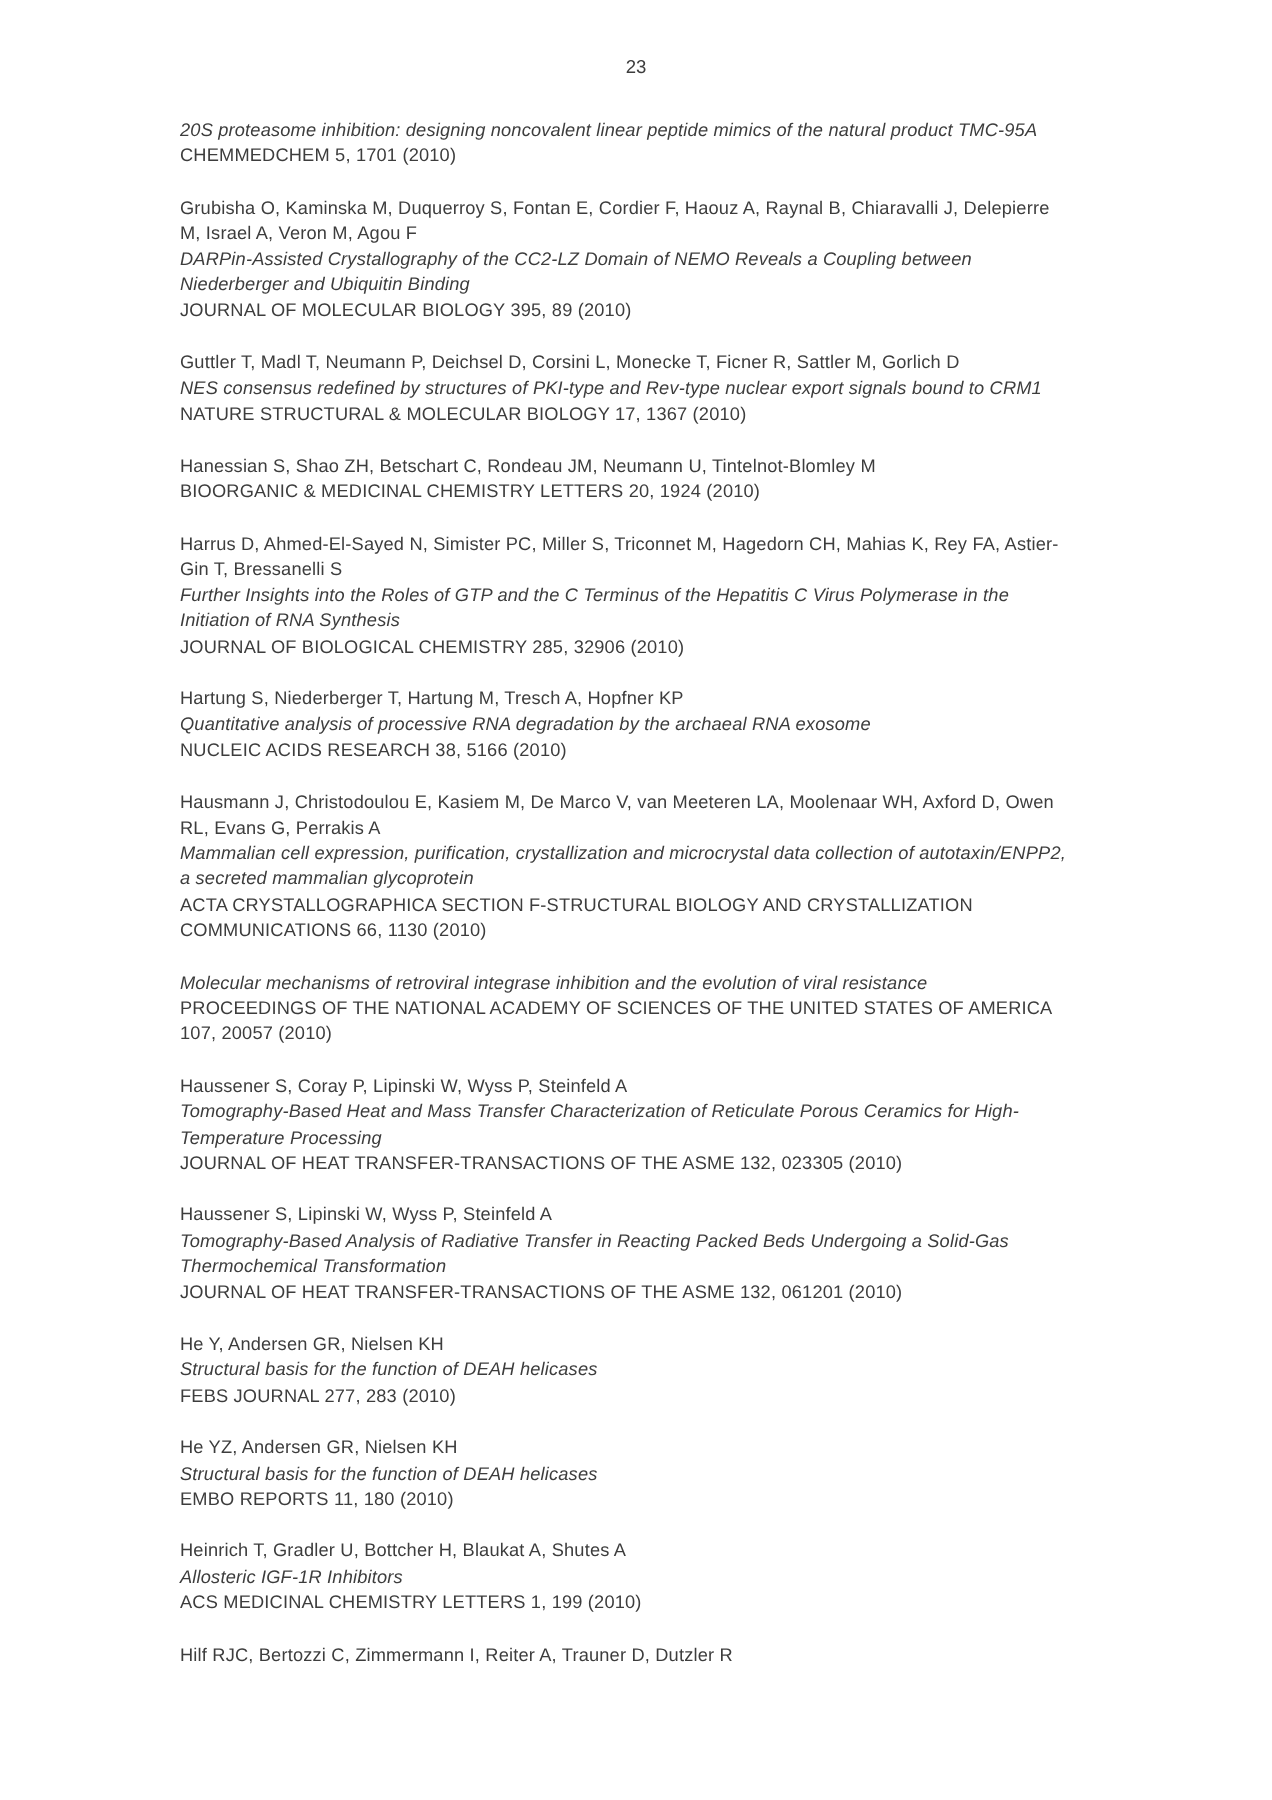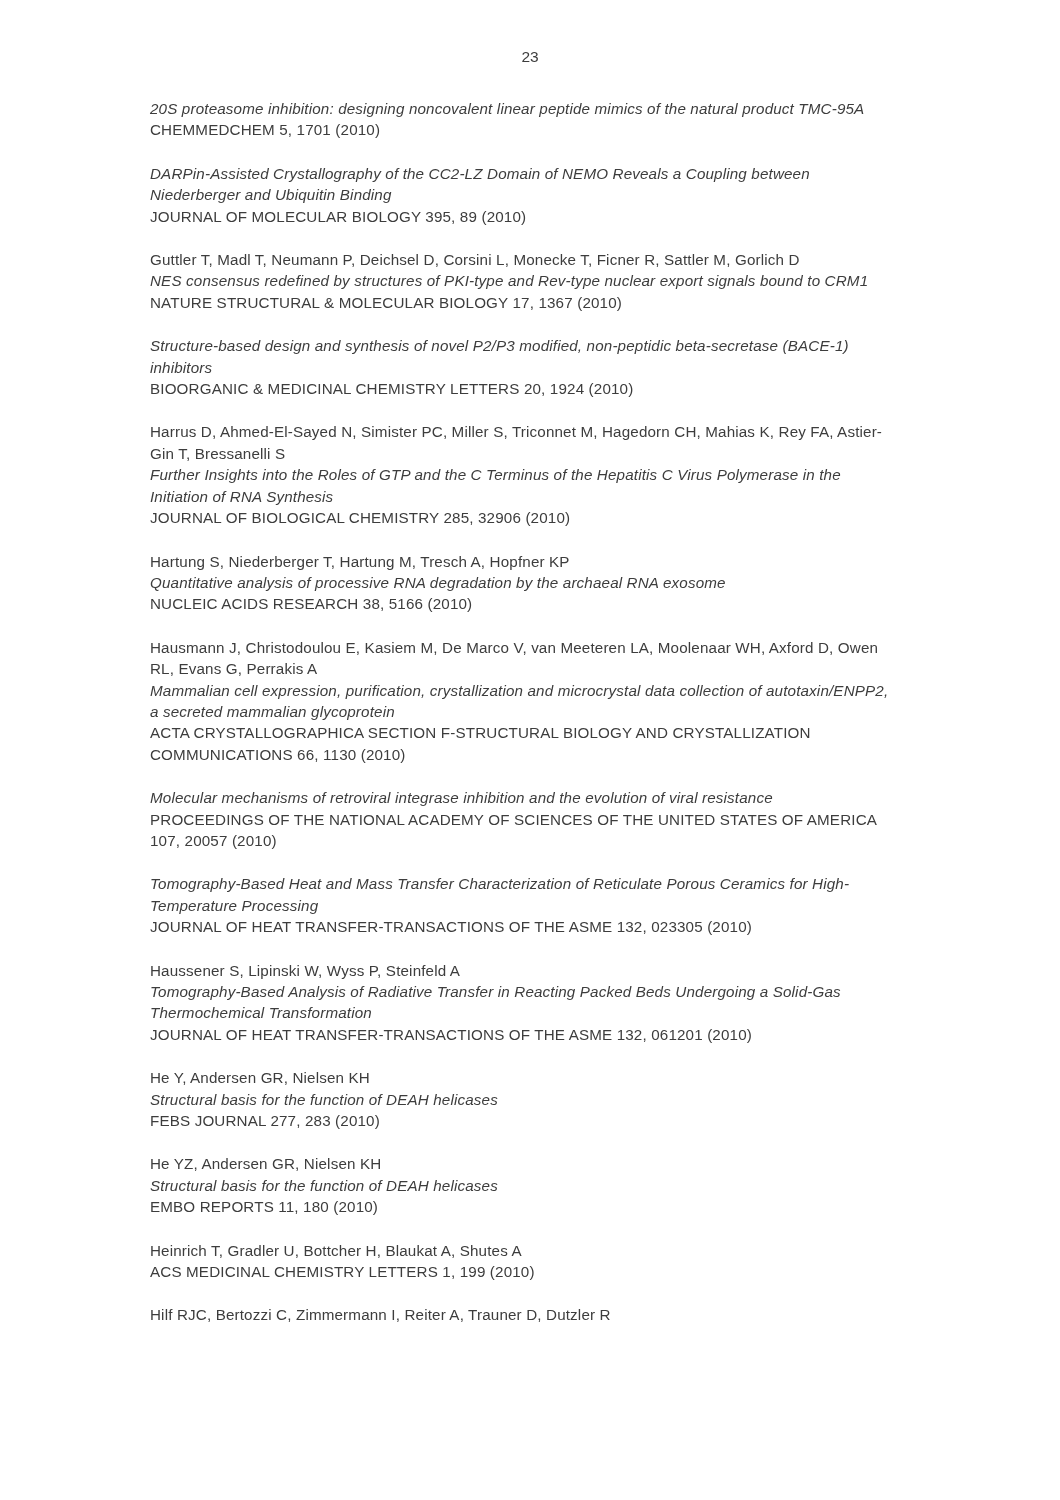--- a/index.html
+++ b/index.html
@@ -67,30 +67,31 @@
 <div class="page">
 
   <div class="page-number">23</div>
 
   <div class="biblio">
       <div class="entry">
         <div class="line title">20S proteasome inhibition: designing noncovalent linear peptide mimics of the natural product TMC-95A</div>
         <div class="line source">CHEMMEDCHEM 5, 1701 (2010)</div>
       </div>
       <div class="entry">
+        <div class="line authors">Grubisha O, Kaminska M, Duquerroy S, Fontan E, Cordier F, Haouz A, Raynal B, Chiaravalli J, Delepierre M, Israel A, Veron M, Agou F</div>
         <div class="line title">DARPin-Assisted Crystallography of the CC2-LZ Domain of NEMO Reveals a Coupling between Niederberger and Ubiquitin Binding</div>
         <div class="line source">JOURNAL OF MOLECULAR BIOLOGY 395, 89 (2010)</div>
       </div>
       <div class="entry">
         <div class="line authors">Guttler T, Madl T, Neumann P, Deichsel D, Corsini L, Monecke T, Ficner R, Sattler M, Gorlich D</div>
         <div class="line title">NES consensus redefined by structures of PKI-type and Rev-type nuclear export signals bound to CRM1</div>
         <div class="line source">NATURE STRUCTURAL &amp; MOLECULAR BIOLOGY 17, 1367 (2010)</div>
       </div>
       <div class="entry">
-        <div class="line title">Structure-based design and synthesis of novel P2/P3 modified, non-peptidic beta-secretase (BACE-1) inhibitors</div>
+        <div class="line authors">Hanessian S, Shao ZH, Betschart C, Rondeau JM, Neumann U, Tintelnot-Blomley M</div>
         <div class="line source">BIOORGANIC &amp; MEDICINAL CHEMISTRY LETTERS 20, 1924 (2010)</div>
       </div>
       <div class="entry">
         <div class="line authors">Harrus D, Ahmed-El-Sayed N, Simister PC, Miller S, Triconnet M, Hagedorn CH, Mahias K, Rey FA, Astier-Gin T, Bressanelli S</div>
         <div class="line title">Further Insights into the Roles of GTP and the C Terminus of the Hepatitis C Virus Polymerase in the Initiation of RNA Synthesis</div>
         <div class="line source">JOURNAL OF BIOLOGICAL CHEMISTRY 285, 32906 (2010)</div>
       </div>
       <div class="entry">
         <div class="line authors">Hartung S, Niederberger T, Hartung M, Tresch A, Hopfner KP</div>
         <div class="line title">Quantitative analysis of processive RNA degradation by the archaeal RNA exosome</div>
@@ -99,40 +100,42 @@
       <div class="entry">
         <div class="line authors">Hausmann J, Christodoulou E, Kasiem M, De Marco V, van Meeteren LA, Moolenaar WH, Axford D, Owen RL, Evans G, Perrakis A</div>
         <div class="line title">Mammalian cell expression, purification, crystallization and microcrystal data collection of autotaxin/ENPP2, a secreted mammalian glycoprotein</div>
         <div class="line source">ACTA CRYSTALLOGRAPHICA SECTION F-STRUCTURAL BIOLOGY AND CRYSTALLIZATION COMMUNICATIONS 66, 1130 (2010)</div>
       </div>
       <div class="entry">
         <div class="line title">Molecular mechanisms of retroviral integrase inhibition and the evolution of viral resistance</div>
         <div class="line source">PROCEEDINGS OF THE NATIONAL ACADEMY OF SCIENCES OF THE UNITED STATES OF AMERICA 107, 20057 (2010)</div>
       </div>
       <div class="entry">
+        <div class="line authors">Haussener S, Coray P, Lipinski W, Wyss P, Steinfeld A</div>
         <div class="line title">Tomography-Based Heat and Mass Transfer Characterization of Reticulate Porous Ceramics for High-Temperature Processing</div>
         <div class="line source">JOURNAL OF HEAT TRANSFER-TRANSACTIONS OF THE ASME 132, 023305 (2010)</div>
       </div>
       <div class="entry">
         <div class="line authors">Haussener S, Lipinski W, Wyss P, Steinfeld A</div>
         <div class="line title">Tomography-Based Analysis of Radiative Transfer in Reacting Packed Beds Undergoing a Solid-Gas Thermochemical Transformation</div>
         <div class="line source">JOURNAL OF HEAT TRANSFER-TRANSACTIONS OF THE ASME 132, 061201 (2010)</div>
       </div>
       <div class="entry">
         <div class="line authors">He Y, Andersen GR, Nielsen KH</div>
         <div class="line title">Structural basis for the function of DEAH helicases</div>
         <div class="line source">FEBS JOURNAL 277, 283 (2010)</div>
       </div>
       <div class="entry">
         <div class="line authors">He YZ, Andersen GR, Nielsen KH</div>
         <div class="line title">Structural basis for the function of DEAH helicases</div>
         <div class="line source">EMBO REPORTS 11, 180 (2010)</div>
       </div>
       <div class="entry">
         <div class="line authors">Heinrich T, Gradler U, Bottcher H, Blaukat A, Shutes A</div>
+        <div class="line title">Allosteric IGF-1R Inhibitors</div>
         <div class="line source">ACS MEDICINAL CHEMISTRY LETTERS 1, 199 (2010)</div>
       </div>
       <div class="entry">
         <div class="line authors">Hilf RJC, Bertozzi C, Zimmermann I, Reiter A, Trauner D, Dutzler R</div>
       </div>
     </div>
 
 </div>
 
 </body></html>

